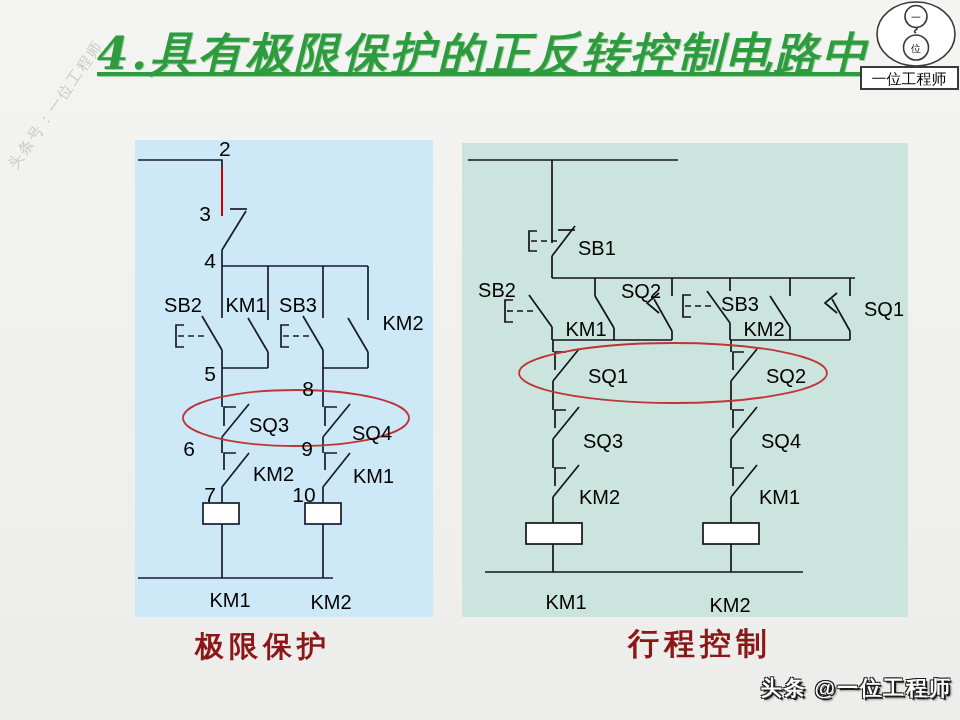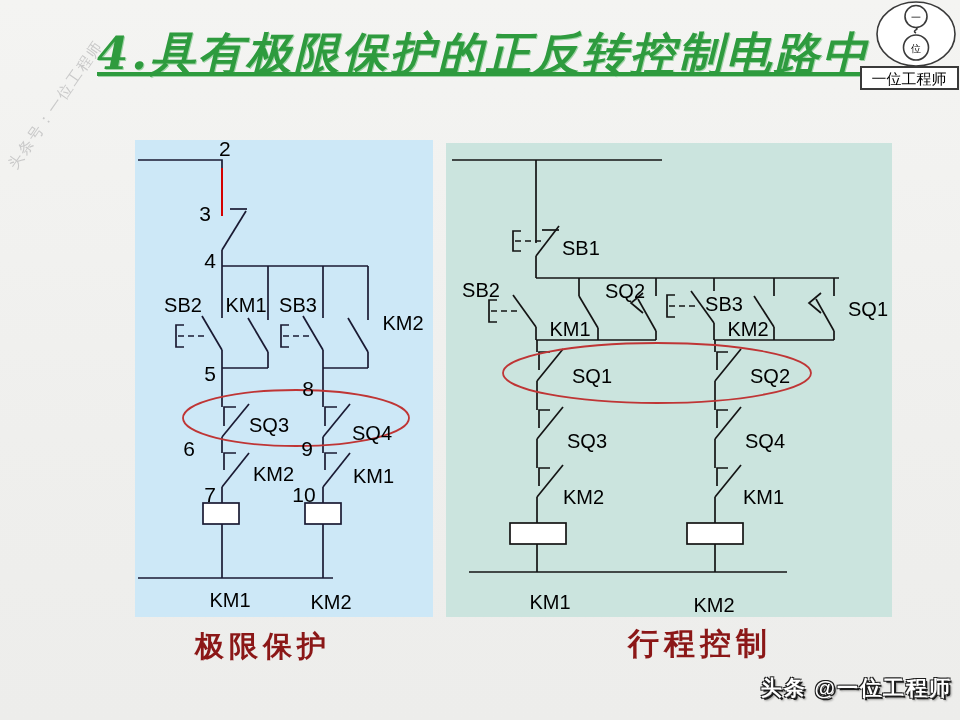--- a/index.html
+++ b/index.html
@@ -15,21 +15,21 @@
   }
   .title{
     position:absolute;left:90px;top:24px;width:780px;text-align:right;
     font-family:"DejaVu Serif",serif;font-style:italic;font-weight:bold;
     font-size:45px;color:#2e9b3e;letter-spacing:3px;white-space:nowrap;
     text-shadow:1px 1px 0 #9fd3a6;
     text-decoration:underline;
   }
   .panel{position:absolute;}
   .panel-left{left:135px;top:140px;width:298px;height:477px;background:#cde8f7;}
-  .panel-right{left:446px;top:143px;width:446px;height:474px;background:#cbe4de;text-align:right;}
+  .panel-right{left:462px;top:143px;width:446px;height:474px;background:#cbe4de;text-align:right;}
   .panel svg{position:absolute;left:0;top:0;}
   .caption{
     position:absolute;font-family:"Liberation Serif",serif;font-weight:bold;
     color:#8b1717;letter-spacing:5px;white-space:nowrap;text-align:center;
   }
   .caption-left{left:153px;top:627px;width:220px;font-size:29px;}
   .caption-right{left:590px;top:623px;width:220px;font-size:31px;}
   .footer{
     position:absolute;right:8px;top:674px;font-size:21px;font-weight:bold;color:#ffffff;
     letter-spacing:2px;white-space:nowrap;

